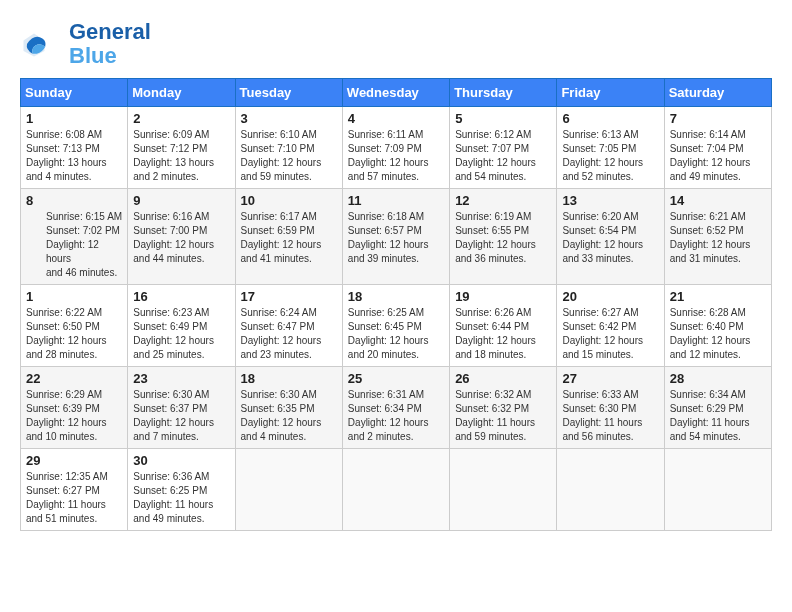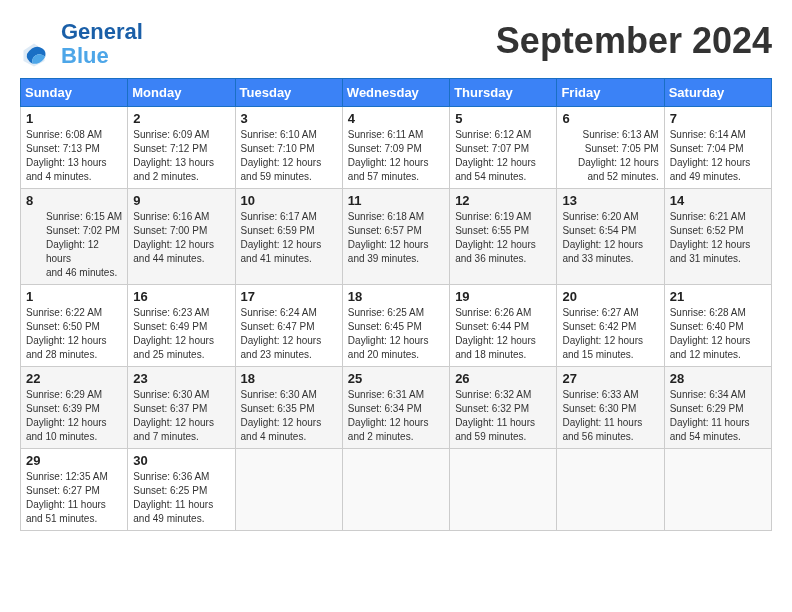--- a/index.html
+++ b/index.html
@@ -11,22 +11,22 @@
       padding: 20px;
     }
     .header {
       display: flex;
       justify-content: space-between;
       align-items: flex-start;
       margin-bottom: 10px;
     }
     .logo {
       display: flex;
-      align-items: flex-end;
-      gap: 13px;
+      align-items: center;
+      gap: 21px;
     }
     .logo-text {
       font-size: 22px;
       font-weight: bold;
       color: #333;
       line-height: 1.1;
     }
     .logo-text span {
       color: #1a5fa8;
     }
@@ -95,21 +95,20 @@
     <svg class="logo-icon" viewBox="0 0 40 40">
       <polygon points="20,5 35,15 35,30 20,38 5,30 5,15" fill="#1a6fc4" opacity="0.15"></polygon>
       <path d="M10,20 Q20,5 32,12 Q38,16 36,24 Q30,18 22,22 Q16,26 18,34 Q8,28 10,20Z" fill="#1a6fc4"></path>
       <path d="M22,22 Q30,18 36,24 Q32,32 24,34 Q18,34 18,34 Q16,26 22,22Z" fill="#4da6e8"></path>
     </svg>
     <div>
       <div class="logo-text"><span>General</span><br><span style="color:#4da6e8">Blue</span></div>
     </div>
   </div>
   <div class="title-block">
-    <div class="month-title">September 2024</div>
   </div>
 </div>
 
 <table>
   <thead>
     <tr>
     <th>Sunday</th>
         <th>Monday</th>
         <th>Tuesday</th>
         <th>Wednesday</th>
@@ -150,21 +149,21 @@
         </td>
         <td>
           <span class="day-num">5</span>
           <div class="day-info" style="white-space: pre-line;">Sunrise: 6:12 AM
 Sunset: 7:07 PM
 Daylight: 12 hours
 and 54 minutes.</div>
         </td>
         <td>
           <span class="day-num">6</span>
-          <div class="day-info" style="white-space: pre-line; text-align: right;">Sunrise: 6:13 AM
+          <div class="day-info" style="white-space: pre-line;">Sunrise: 6:13 AM
 Sunset: 7:05 PM
 Daylight: 12 hours
 and 52 minutes.</div>
         </td>
         <td>
           <span class="day-num">7</span>
           <div class="day-info" style="white-space: pre-line;">Sunrise: 6:14 AM
 Sunset: 7:04 PM
 Daylight: 12 hours
 and 49 minutes.</div>

